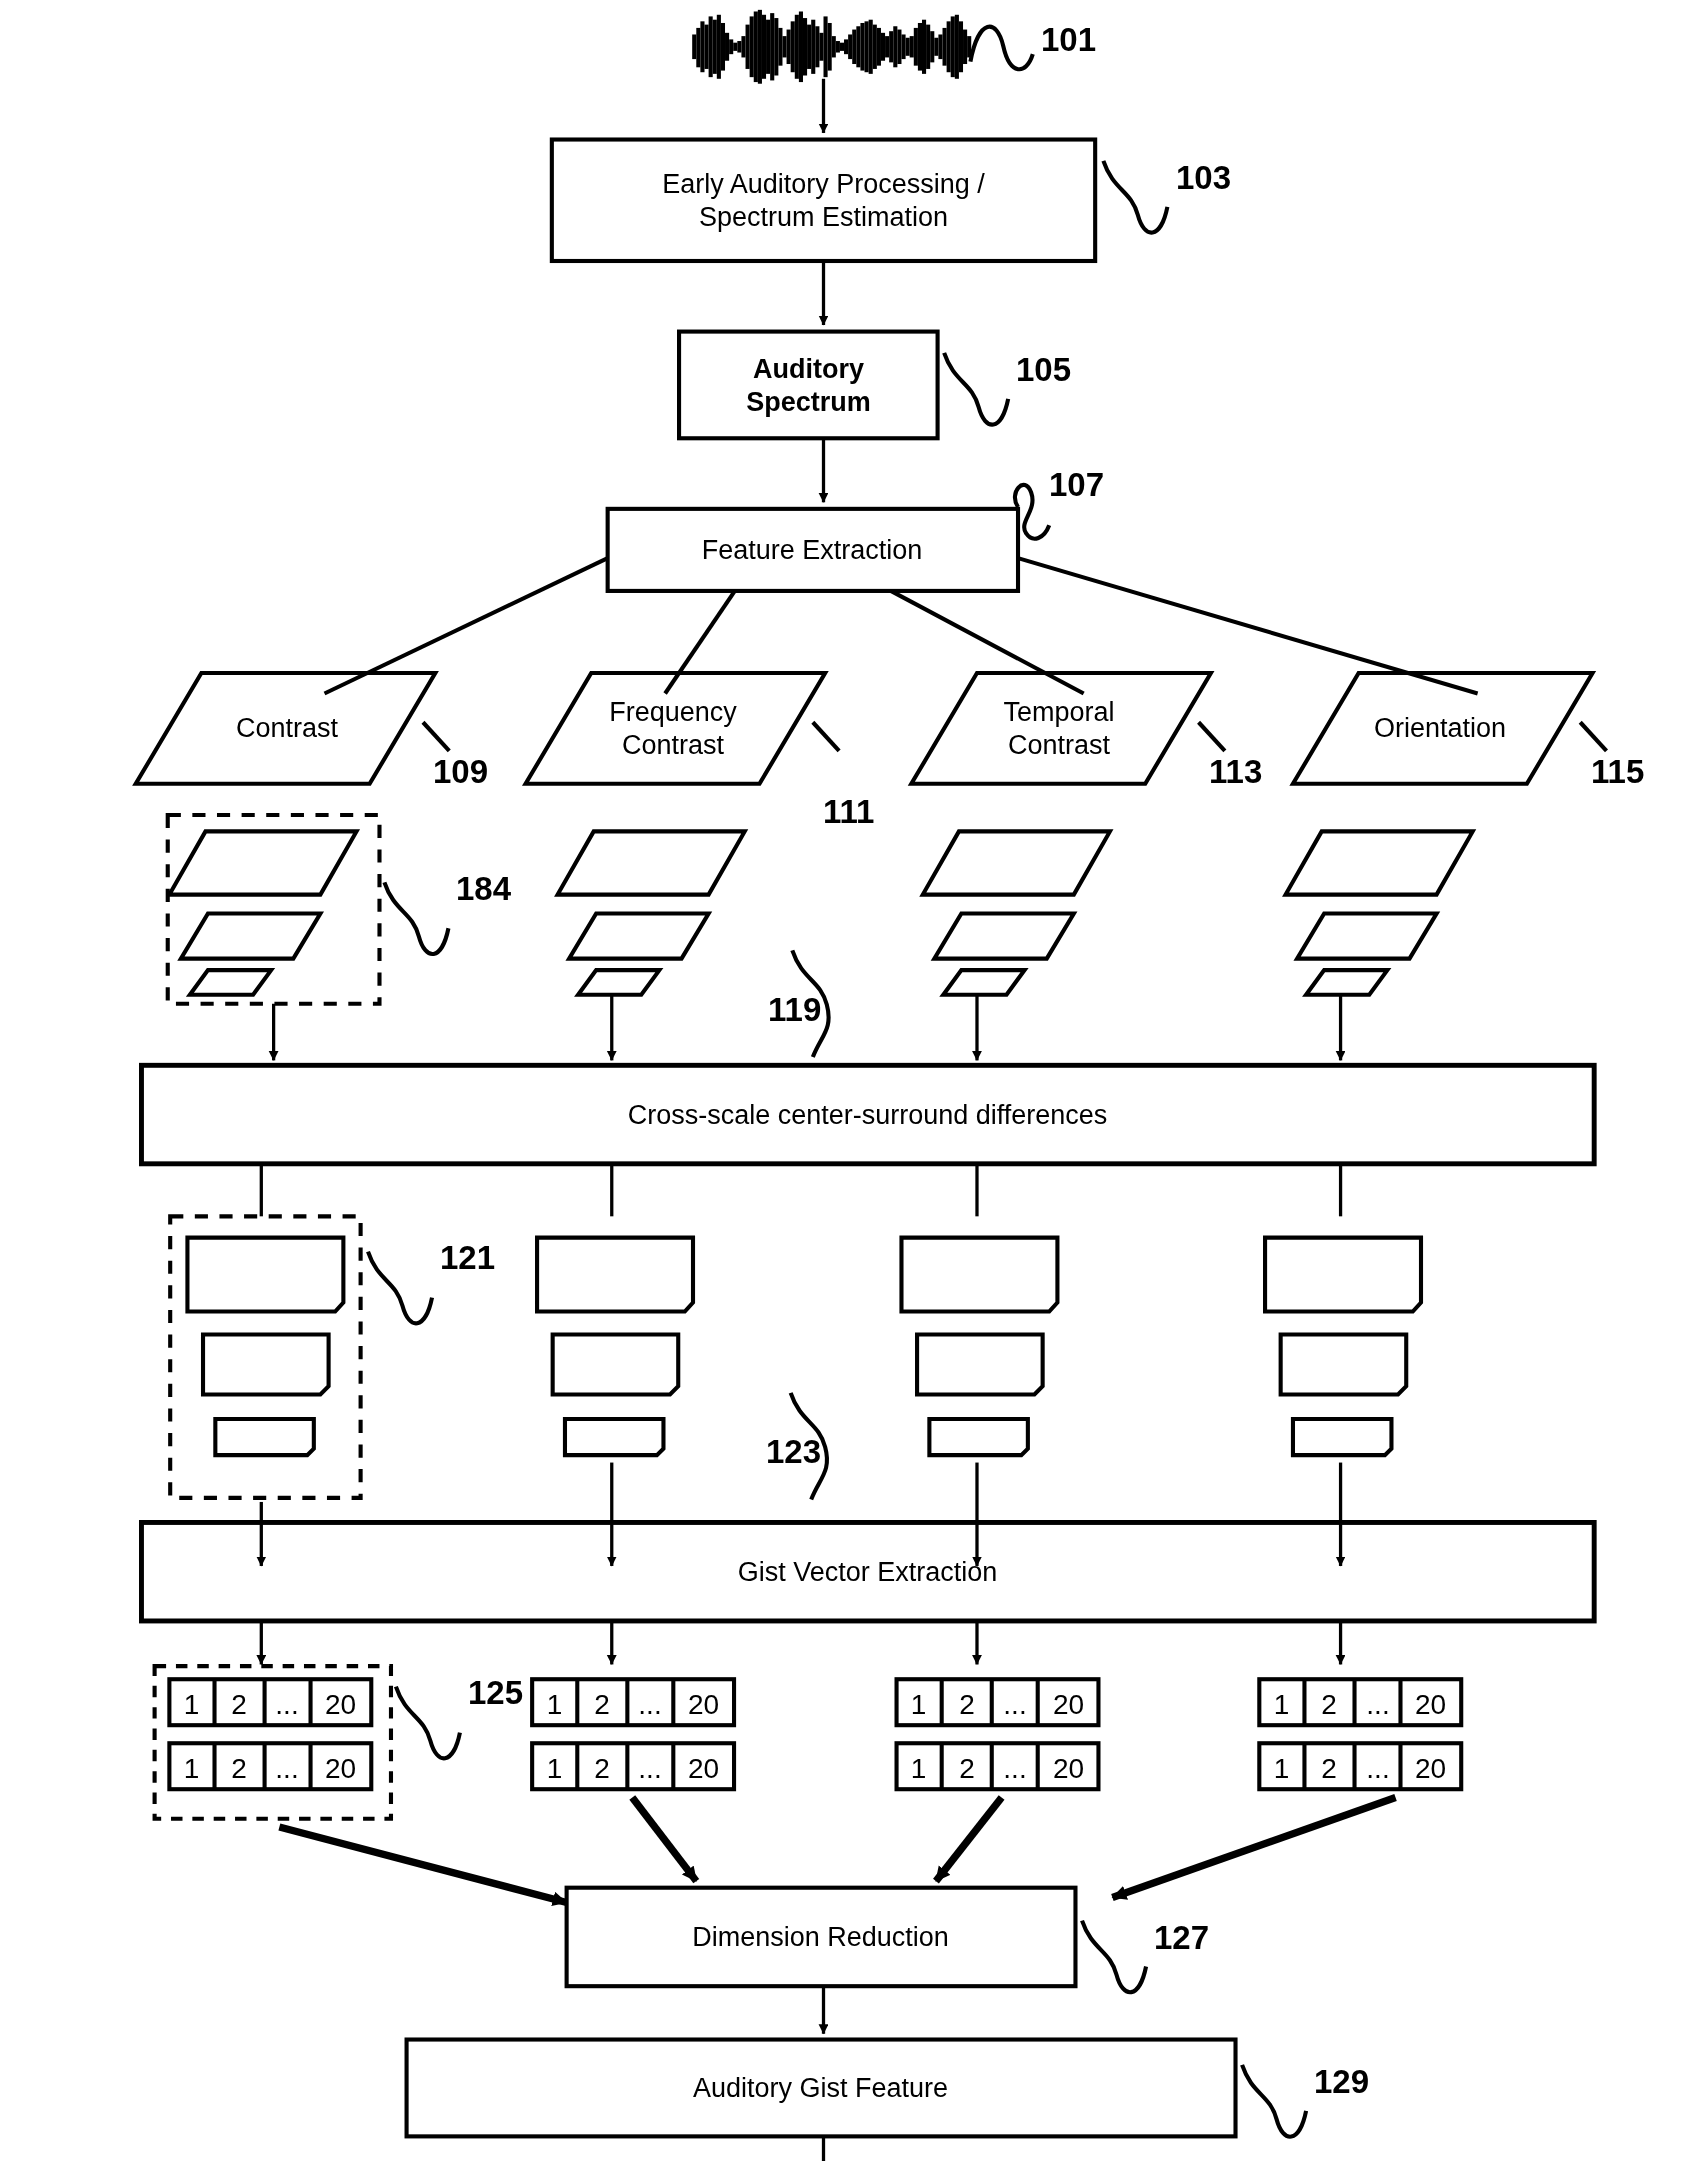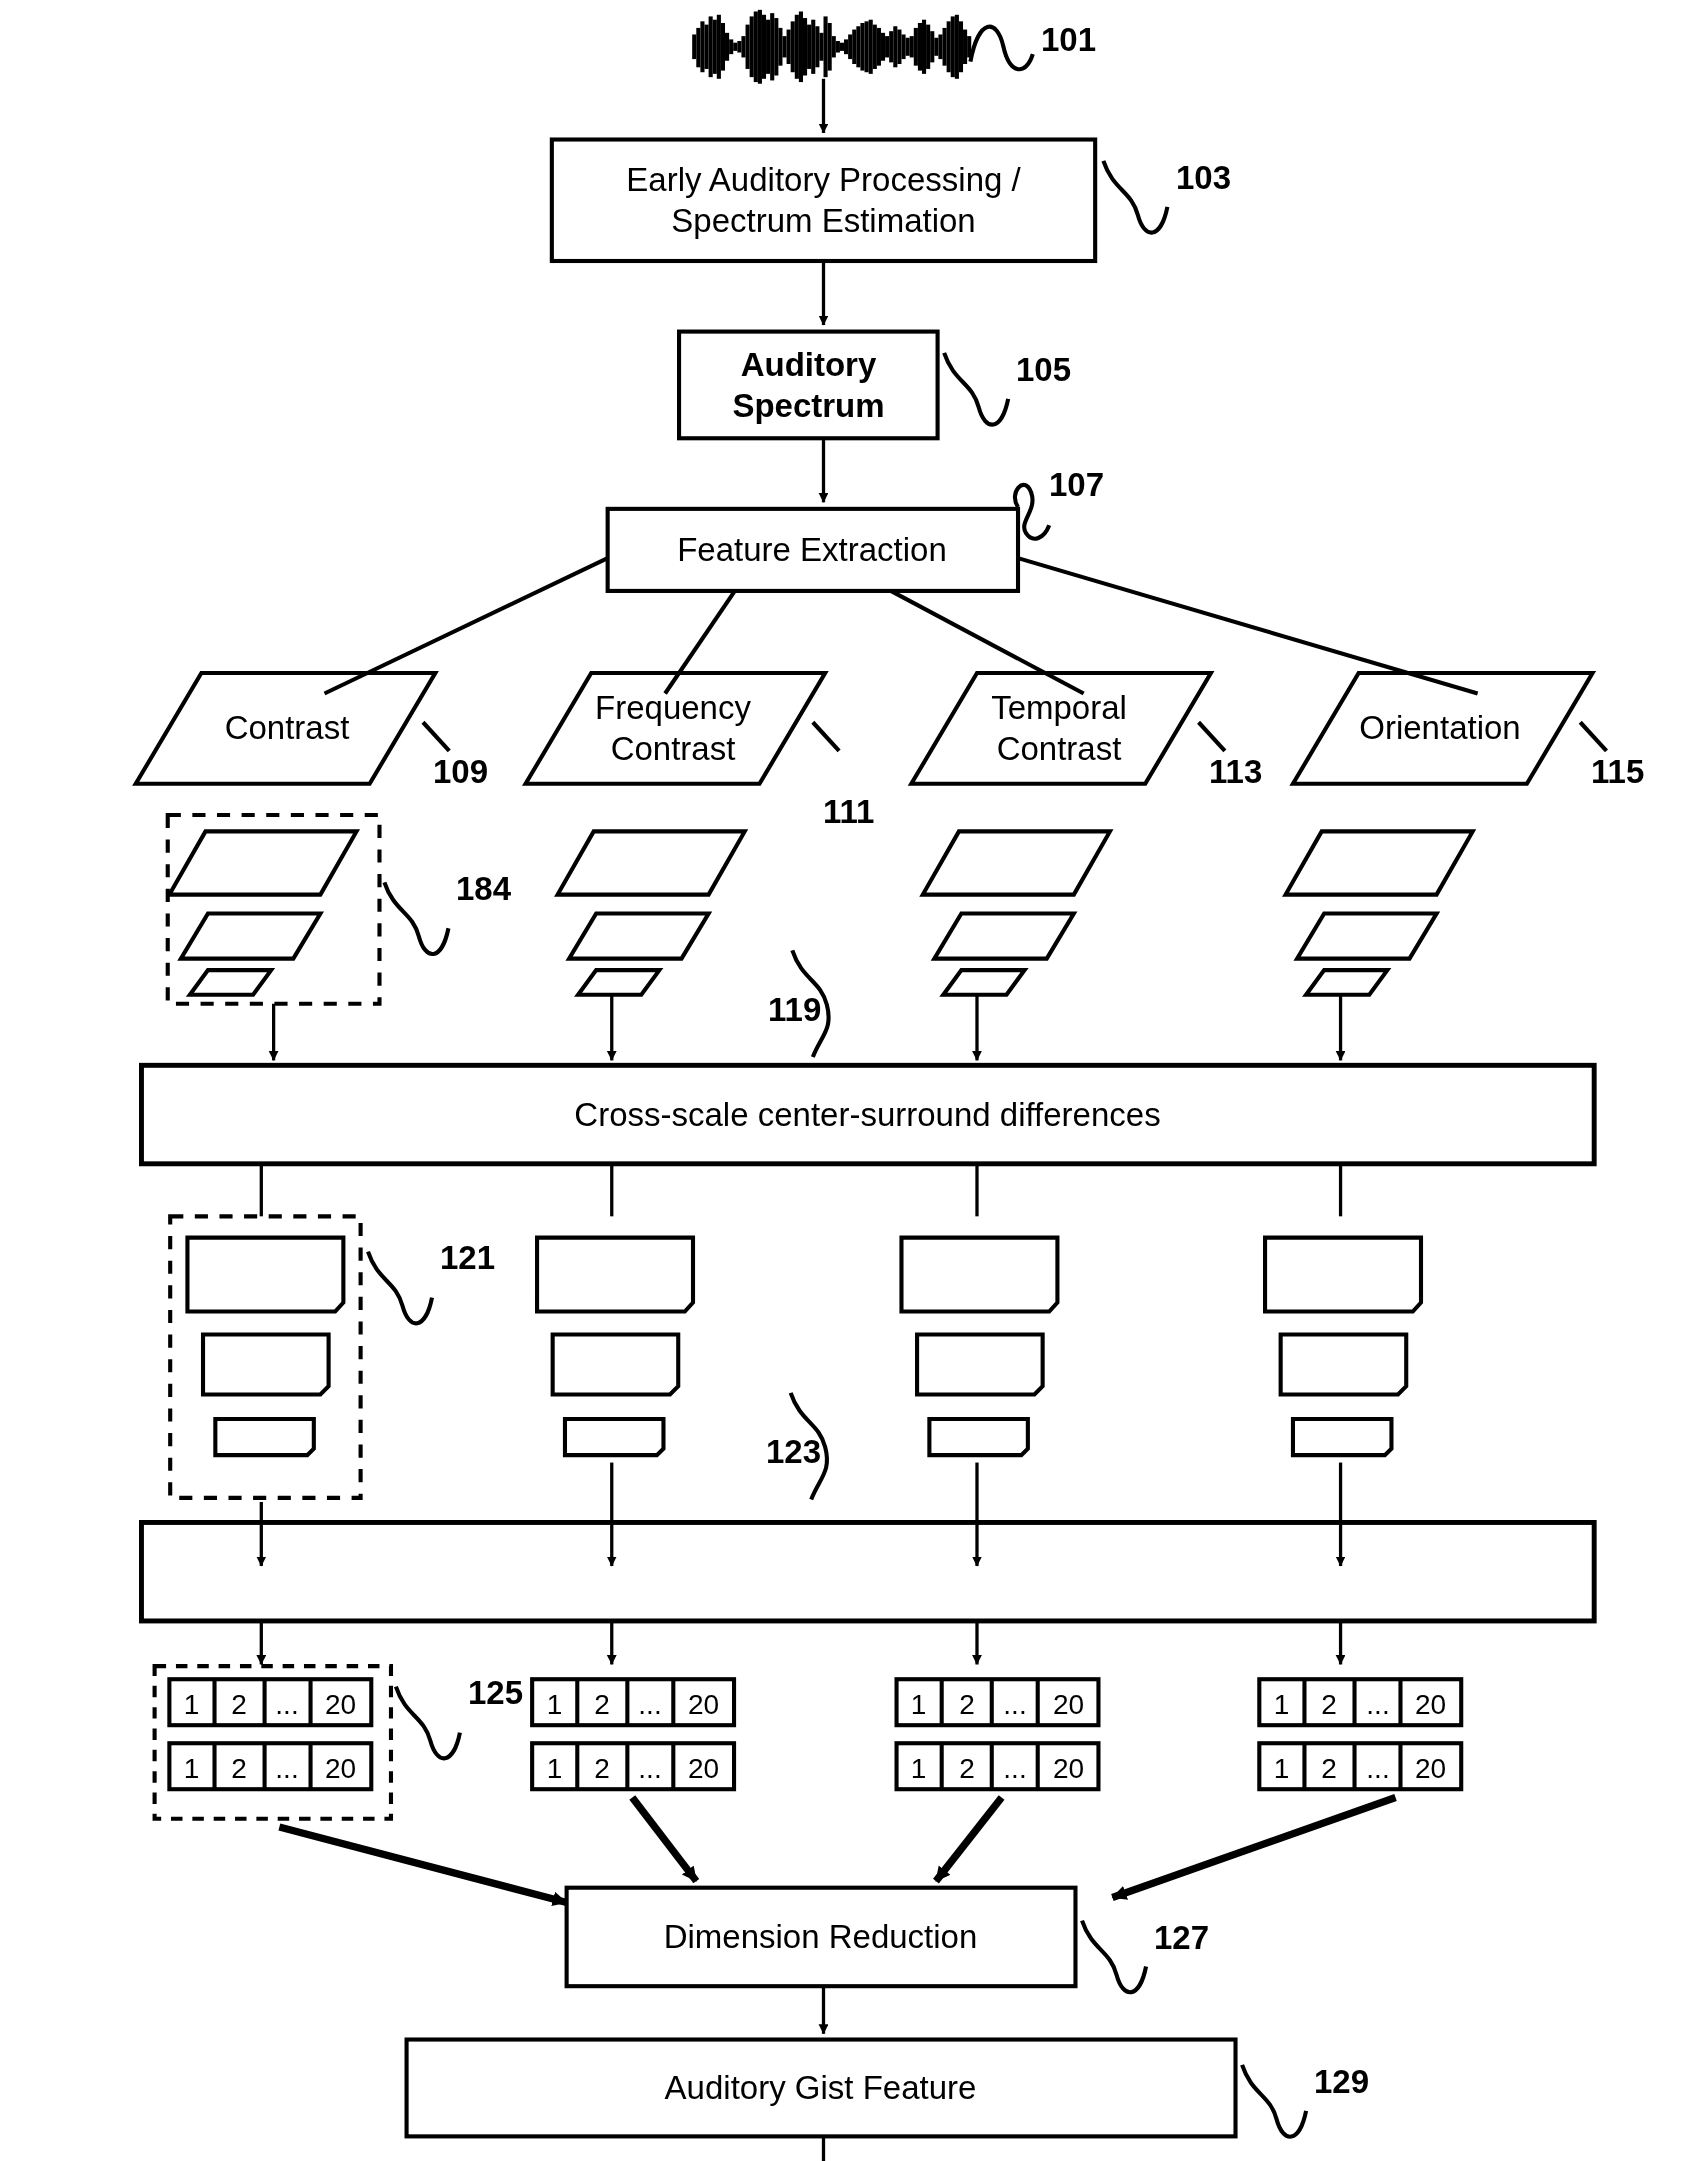--- a/index.html
+++ b/index.html
@@ -31,21 +31,21 @@
     font-size: 33px;
     line-height: 1;
     white-space: nowrap;
   }
   .boxtext {
     position: absolute;
     display: flex;
     align-items: center;
     justify-content: center;
     text-align: center;
-    font-size: 33px;
+    font-size: 27px;
     line-height: 1.22;
     white-space: pre-line;
     pointer-events: none;
   }
   .boxtext.bold { font-weight: bold; }
   .cellnum {
     position: absolute;
     font-size: 28px;
     line-height: 1;
     text-align: center;
@@ -315,20 +315,21 @@
   <div class="boxtext" style="left:552px; top:140px; width:543px; height:121px;">Early Auditory Processing /
 Spectrum Estimation</div>
 
   <div class="boxtext bold" style="left:679px; top:332px; width:259px; height:107px;">Auditory
 Spectrum</div>
 
   <div class="boxtext" style="left:607px; top:509px; width:410px; height:82px;">Feature Extraction</div>
 
   <div class="boxtext" style="left:141px; top:1066px; width:1453px; height:99px;">Cross-scale center-surround differences</div>
 
+  <div class="boxtext" style="left:141px; top:1523px; width:1453px; height:99px;">Gist Vector Extraction</div>
 
   <div class="boxtext" style="left:566px; top:1888px; width:509px; height:99px;">Dimension Reduction</div>
 
   <div class="boxtext" style="left:406px; top:2040px; width:829px; height:97px;">Auditory Gist Feature</div>
 
   <div class="boxtext" style="left:160px; top:673px; width:254px; height:111px;">Contrast</div>
   <div class="boxtext" style="left:546px; top:673px; width:254px; height:111px;">Frequency
 Contrast</div>
   <div class="boxtext" style="left:932px; top:673px; width:254px; height:111px;">Temporal
 Contrast</div>

